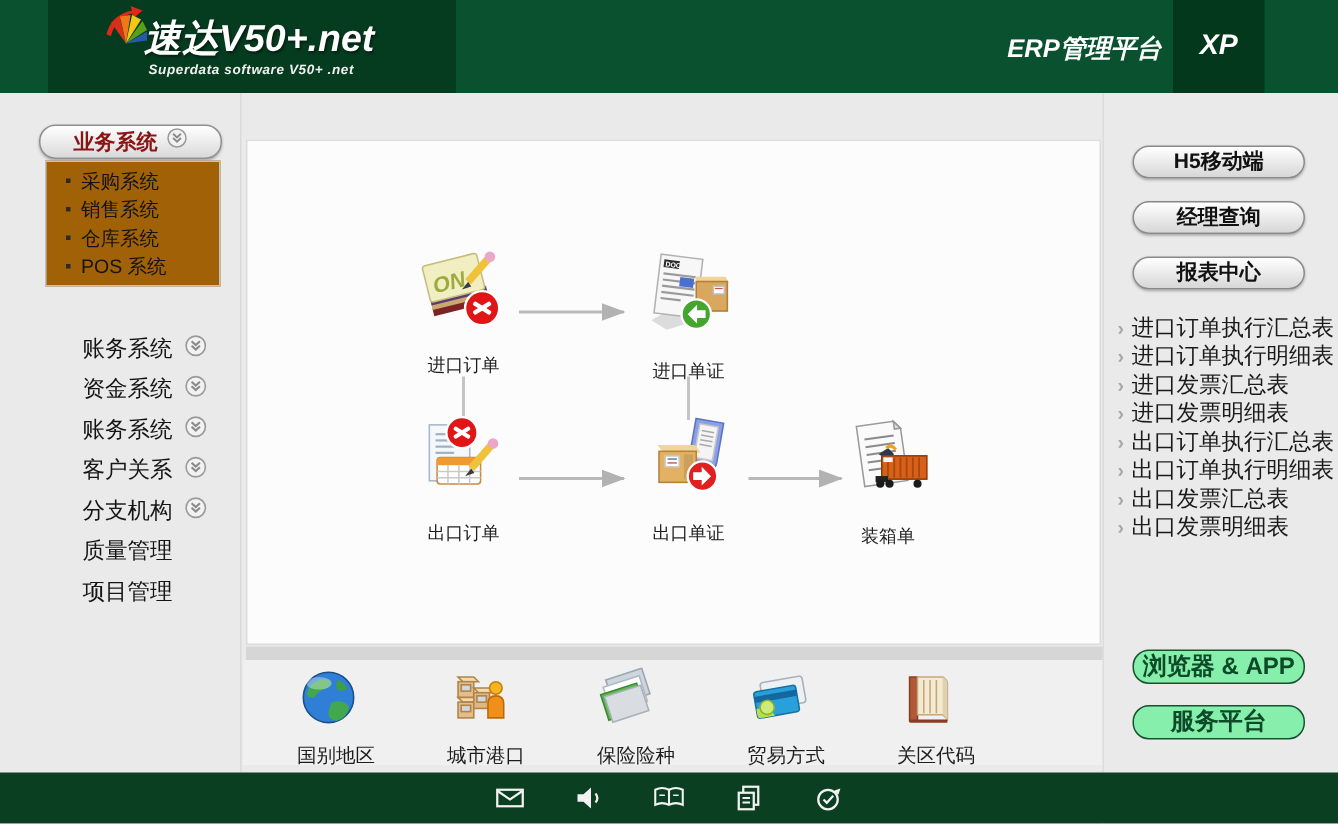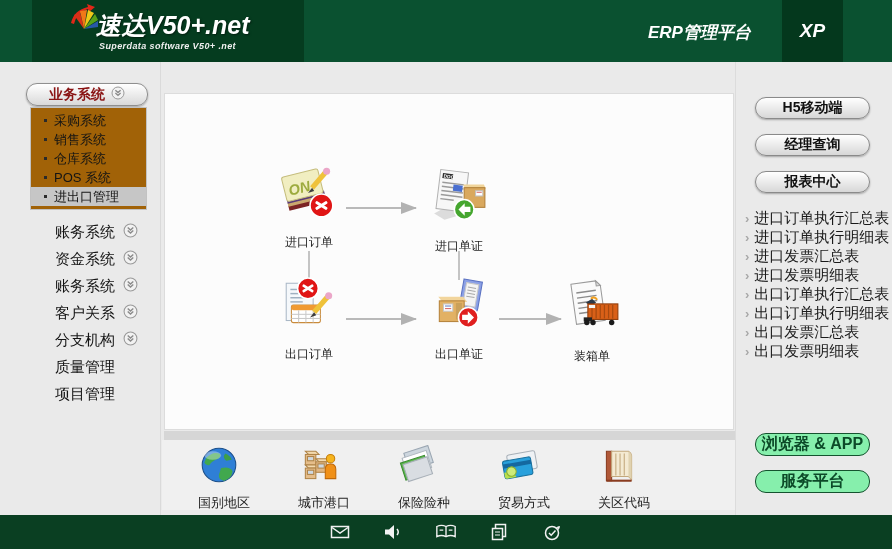--- a/index.html
+++ b/index.html
@@ -6,21 +6,21 @@
   * { margin:0; padding:0; box-sizing:border-box; }
   body { background:#555; font-family:"Liberation Sans","DejaVu Sans",sans-serif; }
   .app { position:relative; width:892px; height:549px; background:#eaeaea; overflow:hidden; margin:0 auto; }
 
   
   .header { position:absolute; left:0; top:0; width:892px; height:62px; background:#0a5130; }
   .logo-block { position:absolute; left:0; top:0; width:272px; height:62px; background:#053c1f;margin-left:32px; }
   .logo-icon { position:absolute; left:36px; top:3px; }
   .logo-title { position:absolute; left:64px; top:9px; color:#fff; font-size:25px; font-weight:bold; font-style:italic; white-space:nowrap; text-shadow:1px 1px 2px rgba(0,0,0,.5); }
   .logo-subtitle { position:absolute; left:67px; top:41px; color:#f0f0f0; font-size:9px; font-weight:bold; font-style:italic; letter-spacing:.4px; white-space:nowrap; }
-  .platform-label { position:absolute; left:648px; top:21px; width:150px; text-align:left; color:#fff; font-size:17px; font-weight:bold; font-style:italic; }
+  .platform-label { position:absolute; left:648px; top:21px; width:150px; text-align:center; color:#fff; font-size:17px; font-weight:bold; font-style:italic; }
   .edition-box { position:absolute; left:782px; top:0; width:61px; height:62px; background:#04381d; color:#fff; font-size:19px; font-weight:bold; font-style:italic; display:flex; align-items:center; justify-content:center; }
 
   
   .sidebar { position:absolute; left:0; top:62px; width:160px; height:453px; }
   .sys-button { position:absolute; left:26px; top:21px; width:122px; height:23px; border:1px solid #8f8f8f; border-radius:11px; background:linear-gradient(#ffffff,#d9d9d9); box-shadow:0 1px 2px rgba(0,0,0,.3); display:flex; align-items:center; justify-content:center; gap:6px; cursor:pointer; }
   .sys-button-label { color:#8a1414; font-weight:bold; font-size:14px; }
   .sub-panel { position:absolute; left:30px; top:45px; width:117px; background:#a16207; border:1px solid #c2c2c2; padding:3px 0; }
   .sub-item { height:19px; display:flex; align-items:center; gap:7px; padding-left:13px; font-size:13px; color:#141414; cursor:pointer; }
   .sub-item.selected { background:#c6c6c6; }
   .bullet { width:3px; height:3px; background:#2a2a2a; flex:0 0 auto; }
@@ -96,24 +96,20 @@
           <span>销售系统</span>
         </div>
       <div class="sub-item">
           <span class="bullet"></span>
           <span>仓库系统</span>
         </div>
       <div class="sub-item">
           <span class="bullet"></span>
           <span>POS 系统</span>
         </div>
-      <div class="sub-item selected">
-          <span class="bullet"></span>
-          <span>进出口管理</span>
-        </div>
     </div>
 
     <div class="group-item" style="top:158px">
       <span>账务系统</span>
       <span><svg width="15" height="15" viewBox="0 0 14 14">
             <circle cx="7" cy="7" r="6" fill="#f2f2f2" stroke="#9a9a9a"></circle>
             <path d="M4.4,4.2 7,6.6 9.6,4.2 M4.4,7 7,9.4 9.6,7" fill="none" stroke="#8a8a8a" stroke-width="1.3"></path>
           </svg></span>
     </div>
     <div class="group-item" style="top:185px">

